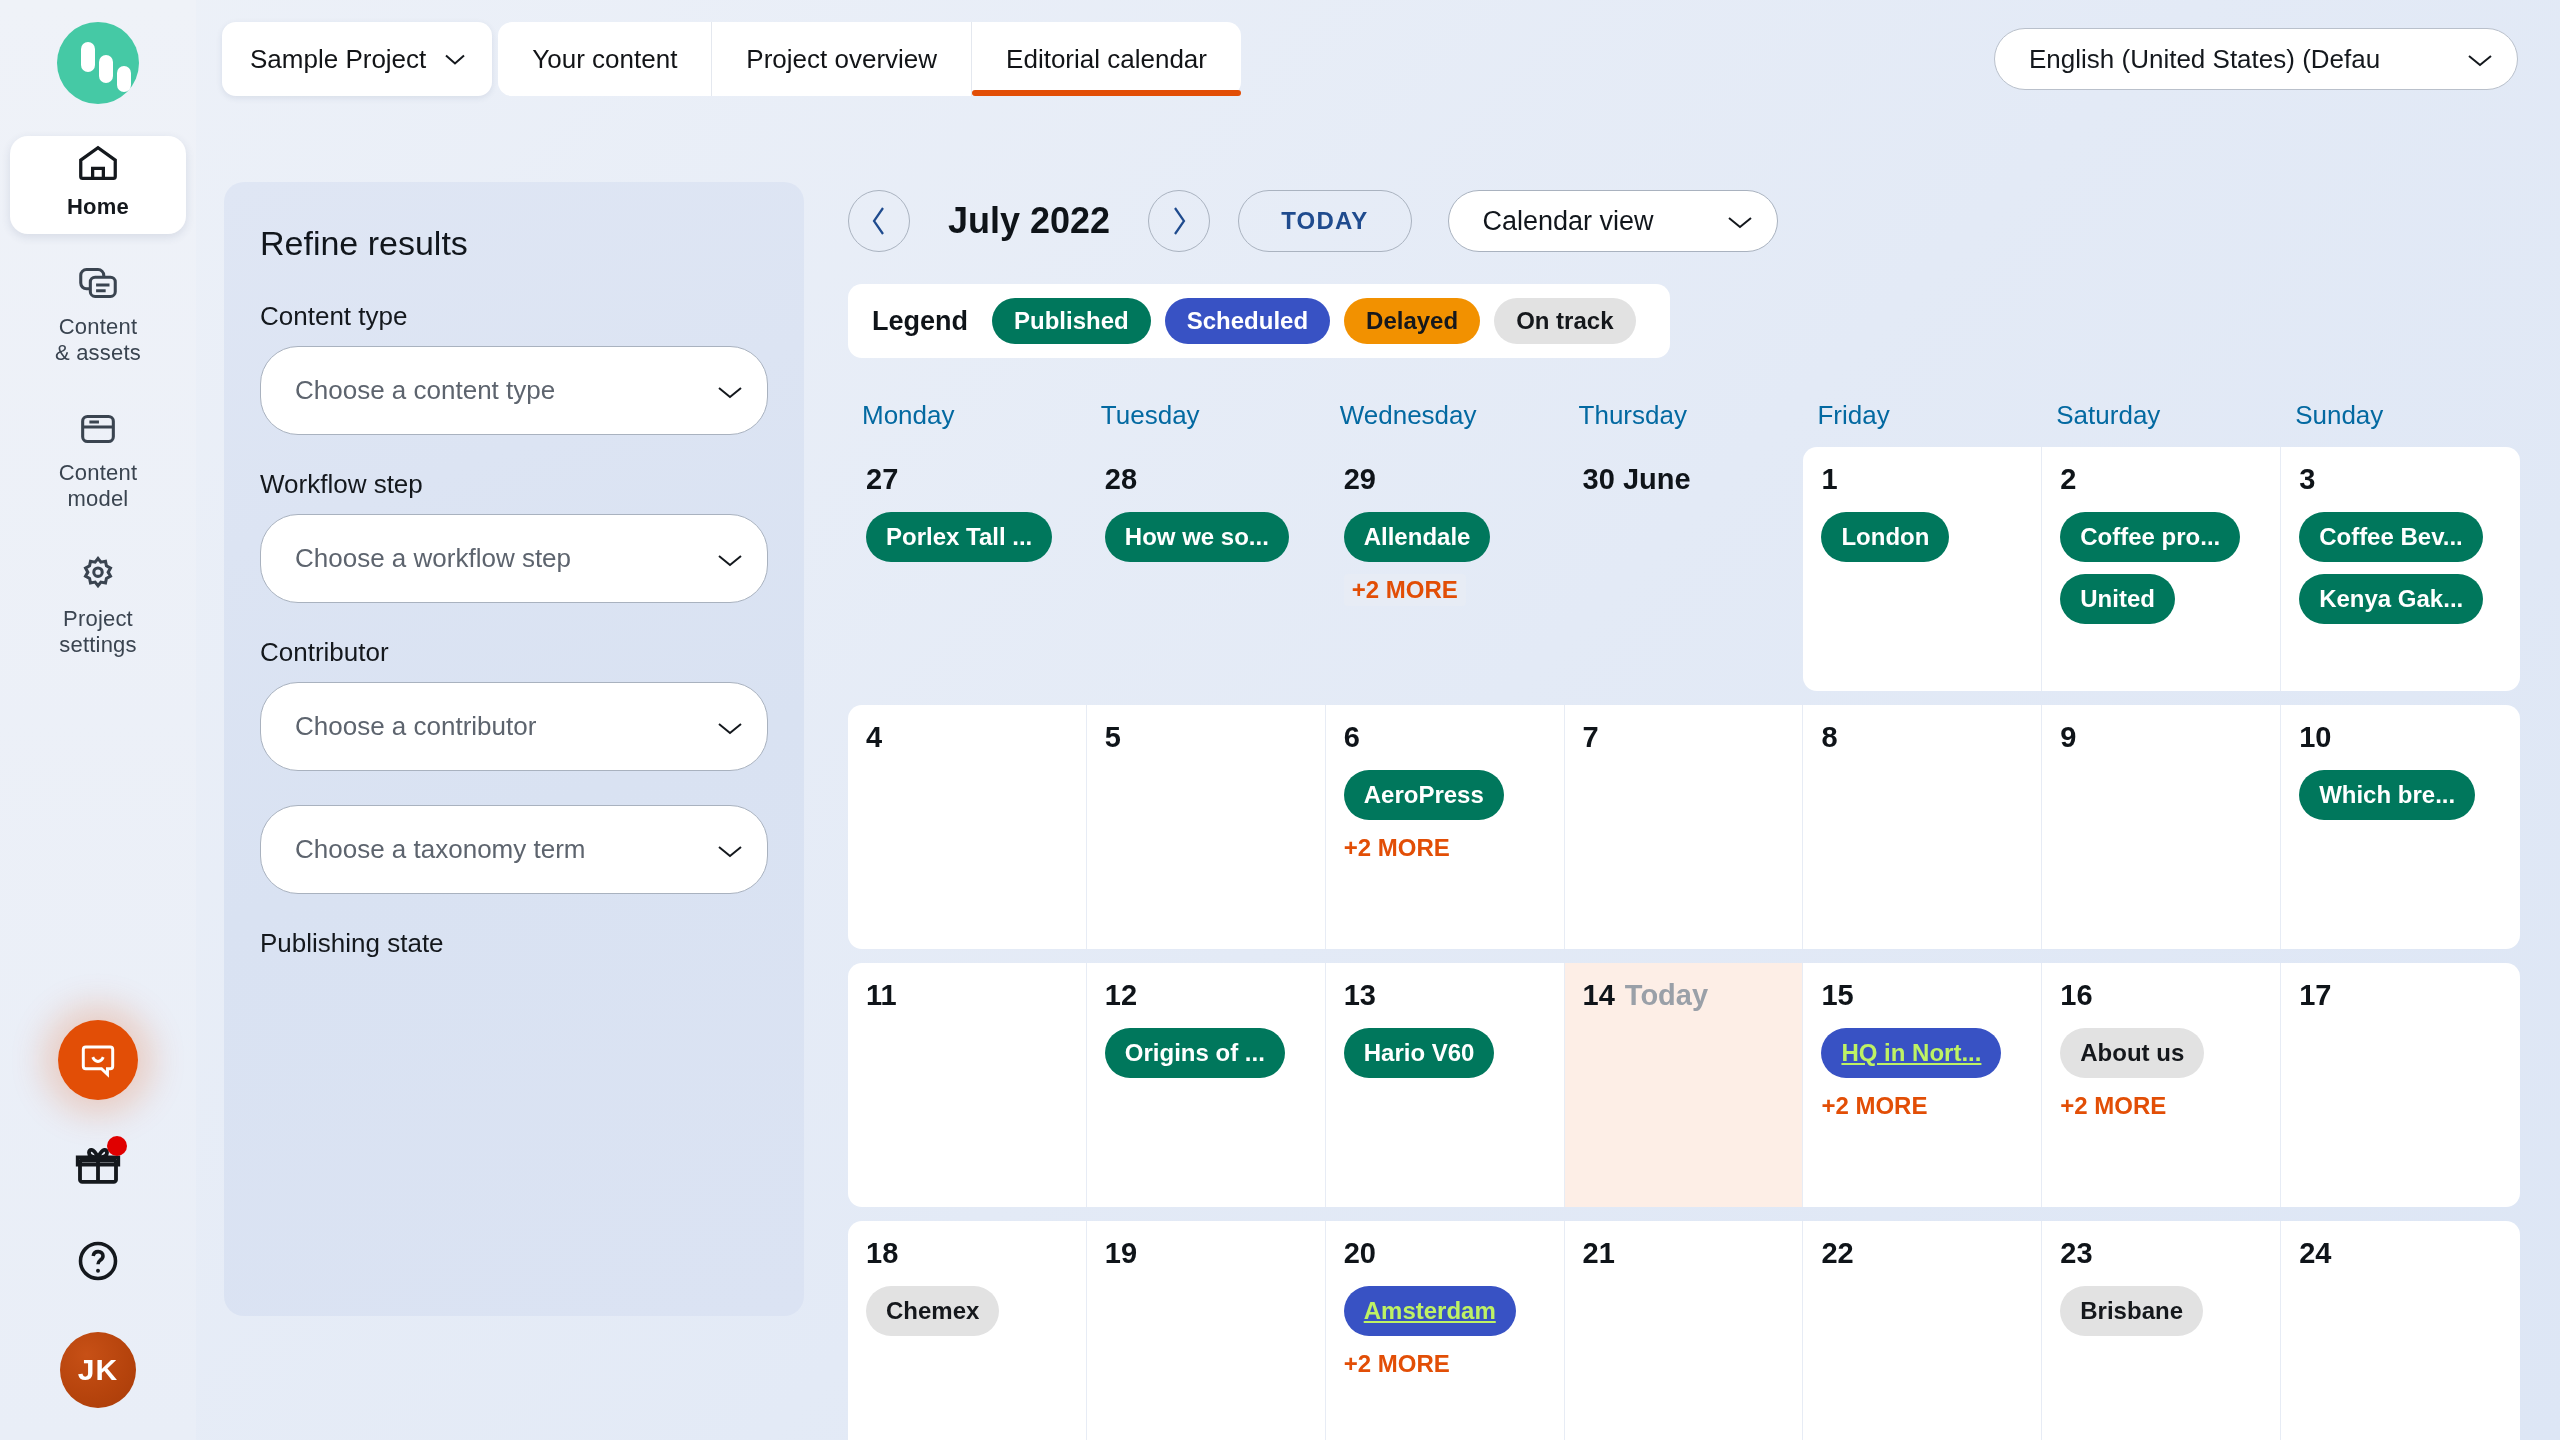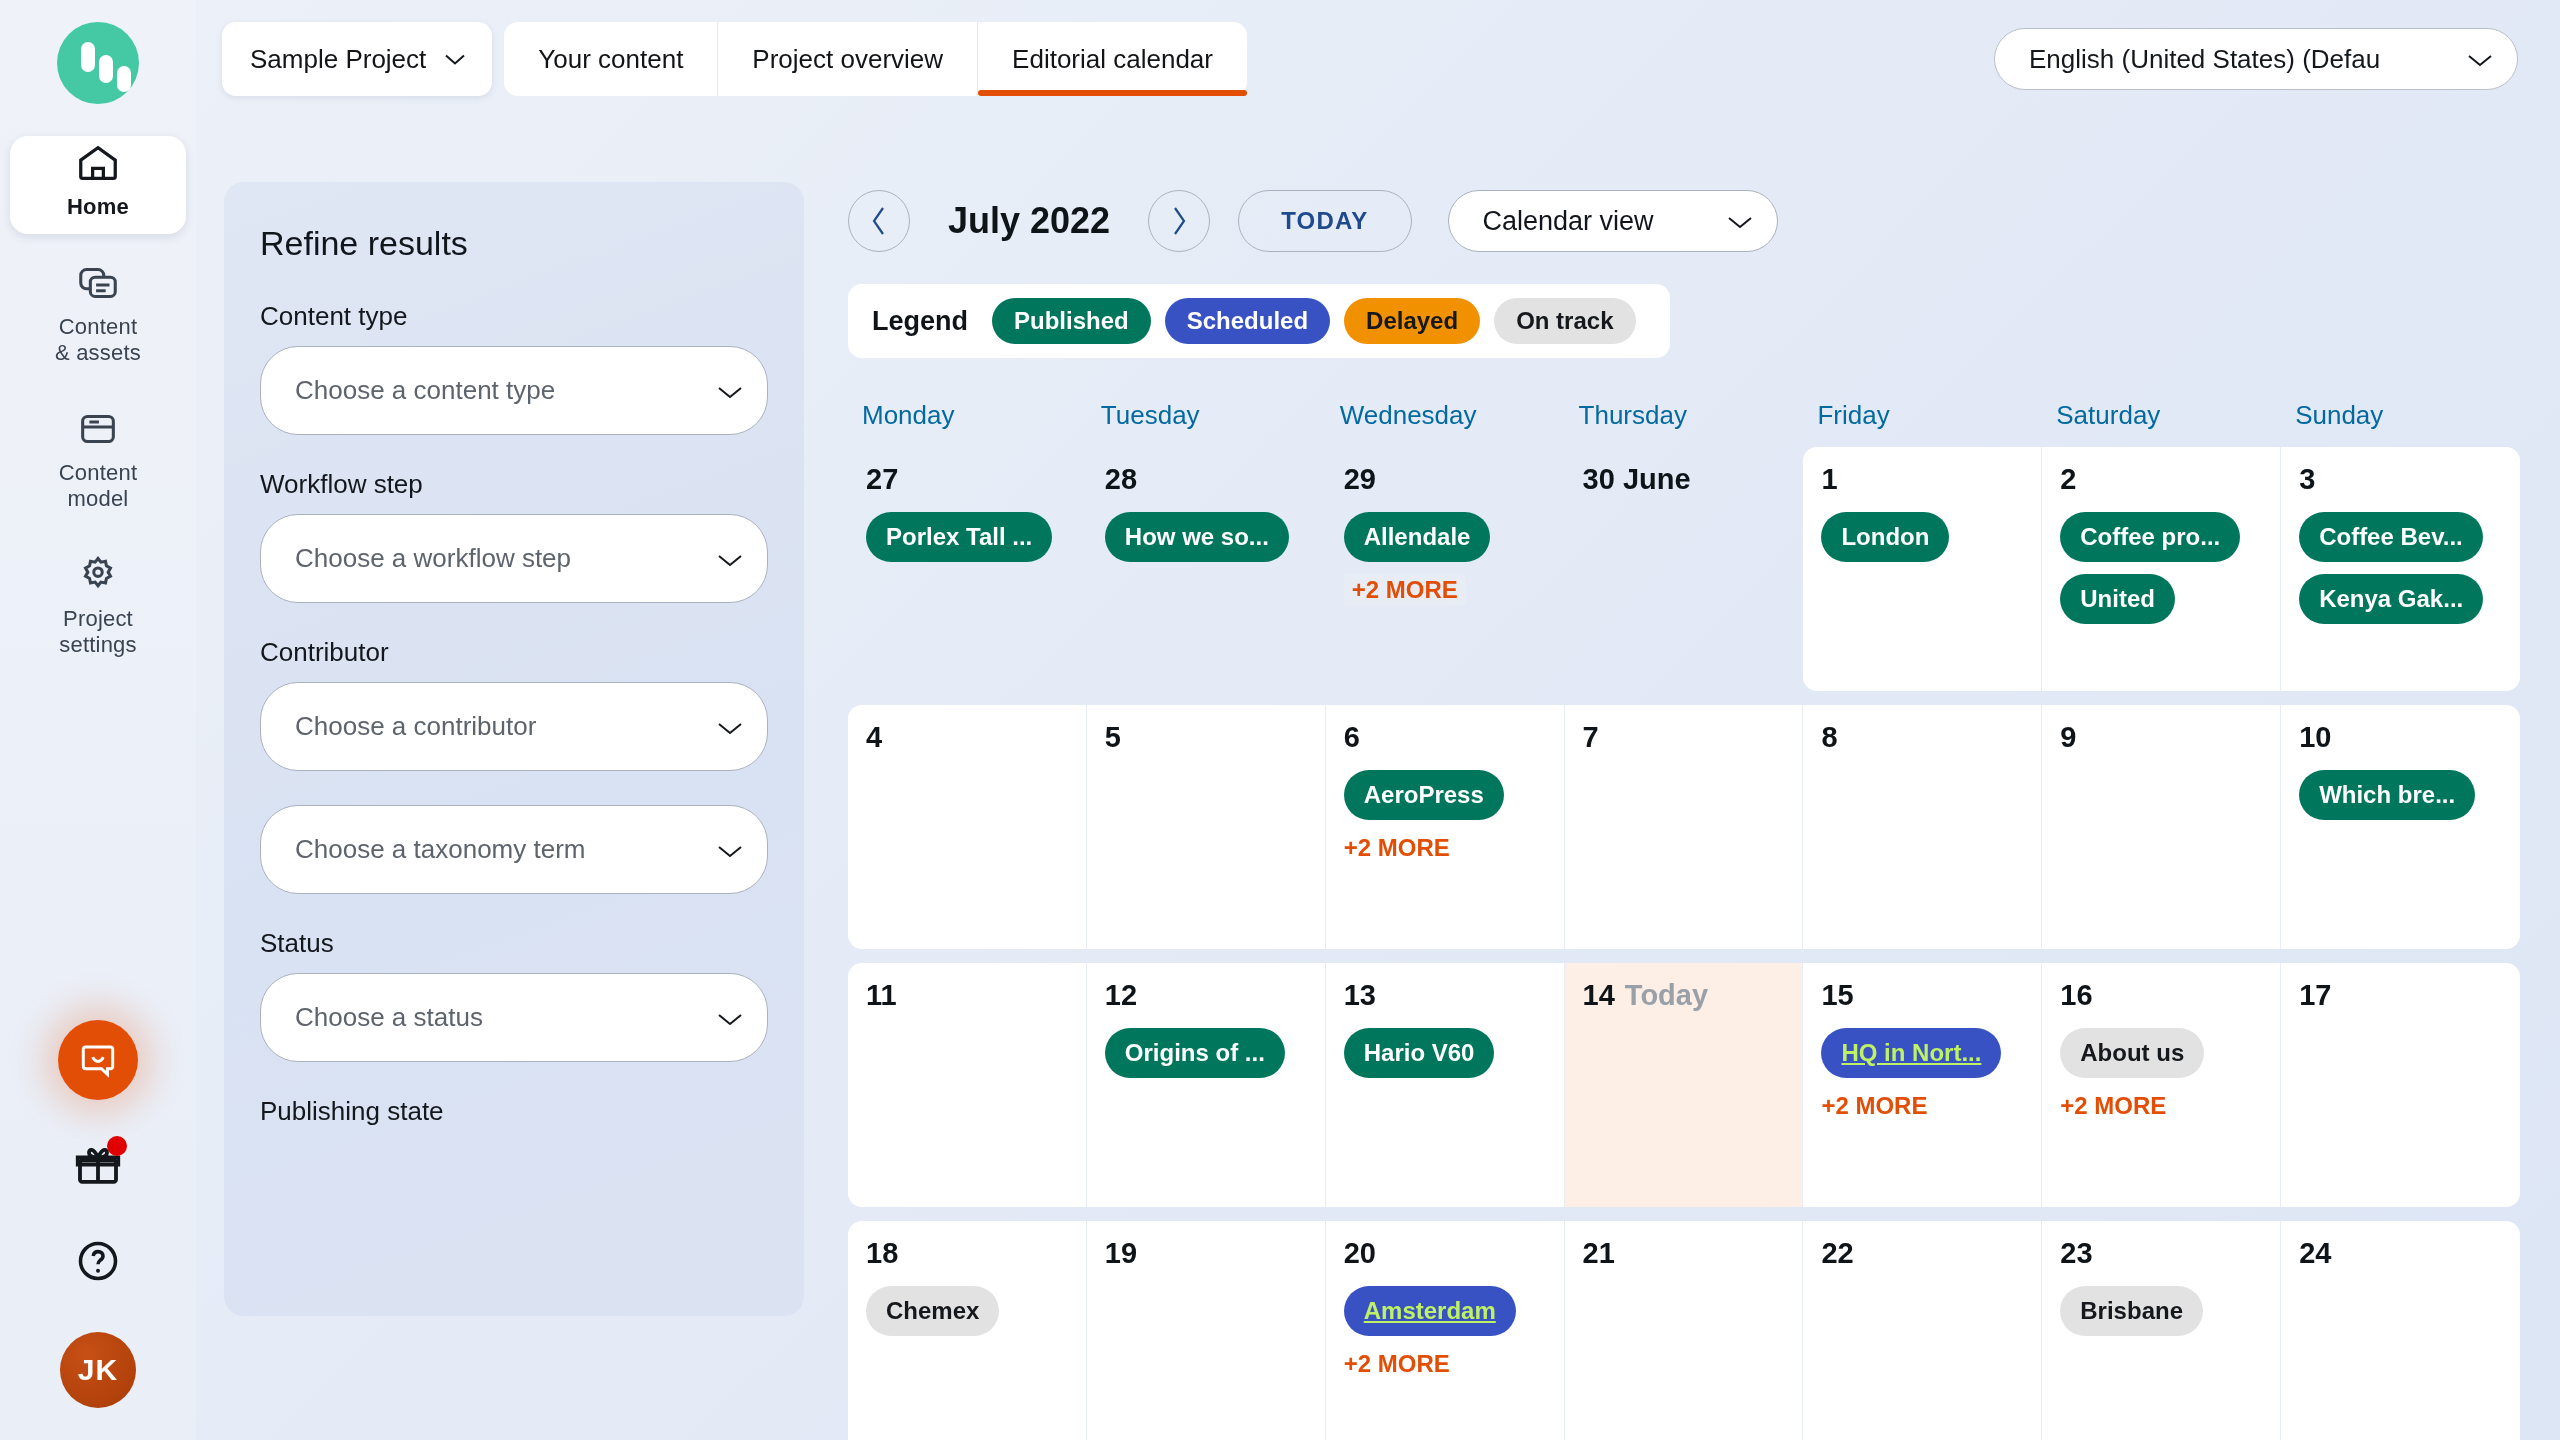--- a/index.html
+++ b/index.html
@@ -65,21 +65,21 @@
 
   
   .topbar { position:absolute; left:196px; top:0; right:0; height:118px; }
   .tabs { position:absolute; left:26px; top:22px; display:flex; align-items:stretch; }
   .tab {
     background:#fff; height: 74px; display:flex; align-items:center;
     padding: 0 34px; font-size: 26px; color:#121417; cursor:pointer; position:relative;
     border-right: 1px solid #e4e8ef;
   }
   .tab:first-child { border-radius: 14px; box-shadow: 0 2px 6px rgba(40,60,100,.10);
-                     border-right: none; margin-right: 12px; gap: 18px; padding: 0 28px; }
+                     border-right: none; margin-right: 6px; gap: 18px; padding: 0 28px; }
   .tab:nth-child(2) { border-top-left-radius:14px; border-bottom-left-radius:14px; }
   .tab:last-child { border-top-right-radius:14px; border-bottom-right-radius:14px; border-right:none; }
   .tab.active::after {
     content:""; position:absolute; left:0; right:0; bottom:0; height:6px;
     background:#e24e06; border-radius: 3px;
   }
   .chev { display:inline-block; width:20px; height:12px; }
   .chev svg { display:block; }
 
   .lang-select {
@@ -344,31 +344,20 @@
       <div class="f-select">
         <span class="f-ph">Choose a taxonomy term</span>
         <span class="chev">
           <svg width="26" height="15" viewBox="0 0 26 15" fill="none" stroke="#14181d" stroke-width="2">
               <path d="M2 3 13 12 24 3"></path>
             </svg>
         </span>
       </div>
     </div>
 
-    <div>
-      <div class="f-label">Status</div>
-      <div class="f-select">
-        <span class="f-ph">Choose a status</span>
-        <span class="chev">
-          <svg width="26" height="15" viewBox="0 0 26 15" fill="none" stroke="#14181d" stroke-width="2">
-              <path d="M2 3 13 12 24 3"></path>
-            </svg>
-        </span>
-      </div>
-    </div>
 
     <div>
       <div class="f-label">Publishing state</div>
     </div>
   </div>
 
   <div class="cal">
 
     <div class="cal-toolbar">
       <div class="navbtn">

